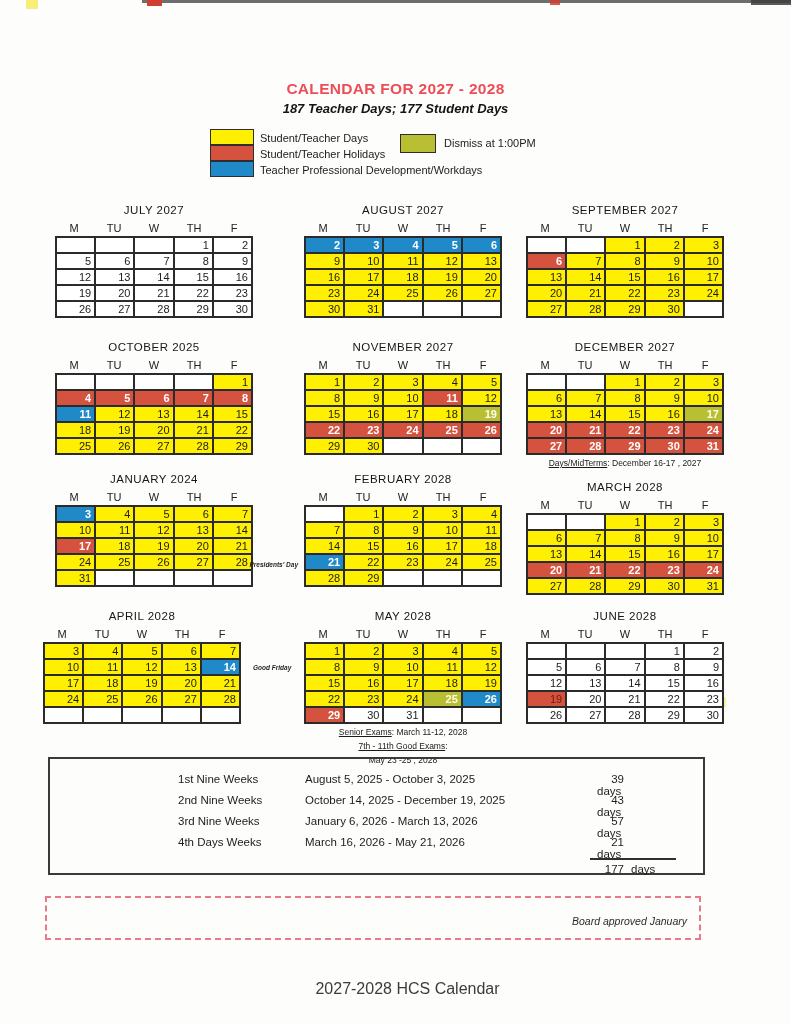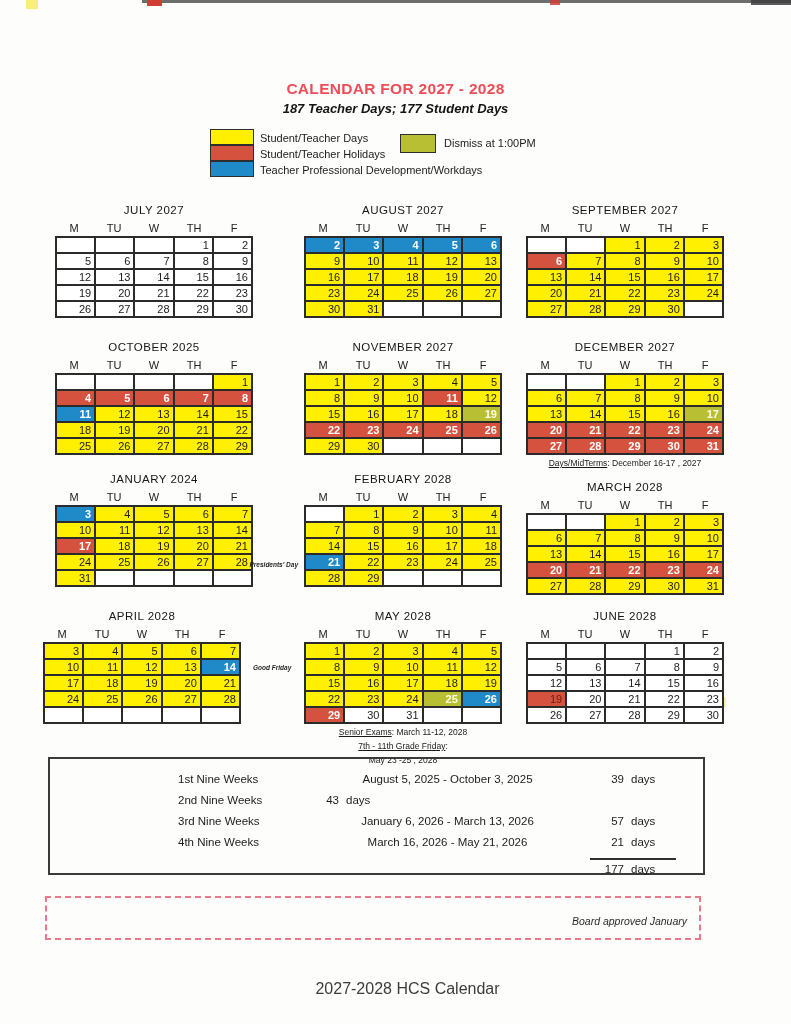--- a/index.html
+++ b/index.html
@@ -40,22 +40,22 @@
   .m-note { width:210px; margin-left:-5px; text-align:center; font-size:8.5px; line-height:11px; margin-top:3px; color:#1a1a1a; white-space:nowrap; }
   .m-note .u { text-decoration:underline; }
 
   .side-label { position:absolute; font-size:6.5px; font-style:italic; font-weight:bold; color:#1f1f1f; white-space:nowrap; }
   .lbl-presidents { left:244px; top:561px; width:54px; text-align:right; }
   .lbl-goodfriday { left:253px; top:664px; text-align:left; }
 
   .nine-weeks { position:absolute; left:48px; top:757px; width:657px; height:118px; border:2px solid #3a3a3a; padding-top:14px; }
   .nw-row { display:flex; align-items:baseline; height:21px; font-size:11.5px; }
   .nw-label { width:255px; padding-left:128px; }
-  .nw-dates { width:285px; text-align:center; }
-  .nw-days  { width:95px; display:flex; }
+  .nw-dates { width:285px; text-align:left; }
+  .nw-days  { width:95px; display:flex;flex-direction:column; }
   .nw-days .n { width:34px; text-align:right; }
   .nw-days .d { margin-left:7px; }
   .nw-total-row { display:flex; height:24px; font-size:11.5px; }
   .nw-total-row .sp { width:540px; }
   .nw-total-group { width:86px; display:flex; border-top:2px solid #2f2f2f; padding-top:3px; margin-top:1px; }
   .nw-total-group .n { width:34px; text-align:right; }
   .nw-total-group .d { margin-left:7px; }
 
   .board-box { position:absolute; left:45px; top:896px; width:656px; height:44px; border:2px dashed #e8798a; }
   .board-text { position:absolute; right:12px; top:17px; font-size:10.5px; font-style:italic; color:#2a2a2a; }
@@ -500,21 +500,21 @@
           <div class="cell" style="background: rgb(255, 239, 0); color: rgb(28, 28, 28);">24</div>
           <div class="cell lt" style="background: rgb(185, 191, 51); color: rgb(255, 252, 235);">25</div>
           <div class="cell lt" style="background: rgb(32, 137, 200); color: rgb(255, 255, 255);">26</div>
           <div class="cell lt" style="background: rgb(213, 82, 63); color: rgb(255, 255, 255);">29</div>
           <div class="cell" style="background: rgb(255, 255, 255); color: rgb(28, 28, 28);">30</div>
           <div class="cell" style="background: rgb(255, 255, 255); color: rgb(28, 28, 28);">31</div>
           <div class="cell" style="background: rgb(255, 255, 255); color: rgb(28, 28, 28);"></div>
           <div class="cell" style="background: rgb(255, 255, 255); color: rgb(28, 28, 28);"></div>
         </div>
         <div class="m-note"><span class="u">Senior Exams</span><span>: March 11-12, 2028</span></div>
-        <div class="m-note"><span class="u">7th - 11th Grade Friday</span><span>:</span></div>
+        <div class="m-note"><span class="u">7th - 11th Good Exams</span><span>:</span></div>
         <div class="m-note"><span>May 23 -25 , 2028</span></div>
       </div>
       <div class="month" style="left: 525px; top: 609px;">
         <div class="m-title">JUNE 2028</div>
         <div class="m-head">
           <span>M</span>
           <span>TU</span>
           <span>W</span>
           <span>TH</span>
           <span>F</span>
@@ -557,35 +557,36 @@
         <div class="nw-row">
           <span class="nw-label">1st Nine Weeks</span>
           <span class="nw-dates">August 5, 2025 - October 3, 2025</span>
           <span class="nw-days">
             <span class="n">39</span>
             <span class="d">days</span>
           </span>
         </div>
         <div class="nw-row">
           <span class="nw-label">2nd Nine Weeks</span>
+          <span class="nw-dates">October 14, 2025 - December 19, 2025</span>
           <span class="nw-days">
             <span class="n">43</span>
             <span class="d">days</span>
           </span>
         </div>
         <div class="nw-row">
           <span class="nw-label">3rd Nine Weeks</span>
           <span class="nw-dates">January 6, 2026 - March 13, 2026</span>
           <span class="nw-days">
             <span class="n">57</span>
             <span class="d">days</span>
           </span>
         </div>
         <div class="nw-row">
-          <span class="nw-label">4th Nine Weeks</span>
+          <span class="nw-label">4th Days Weeks</span>
           <span class="nw-dates">March 16, 2026 - May 21, 2026</span>
           <span class="nw-days">
             <span class="n">21</span>
             <span class="d">days</span>
           </span>
         </div>
       </div>
     <div class="nw-total-row">
       <span class="sp"></span>
       <span class="nw-total-group">

